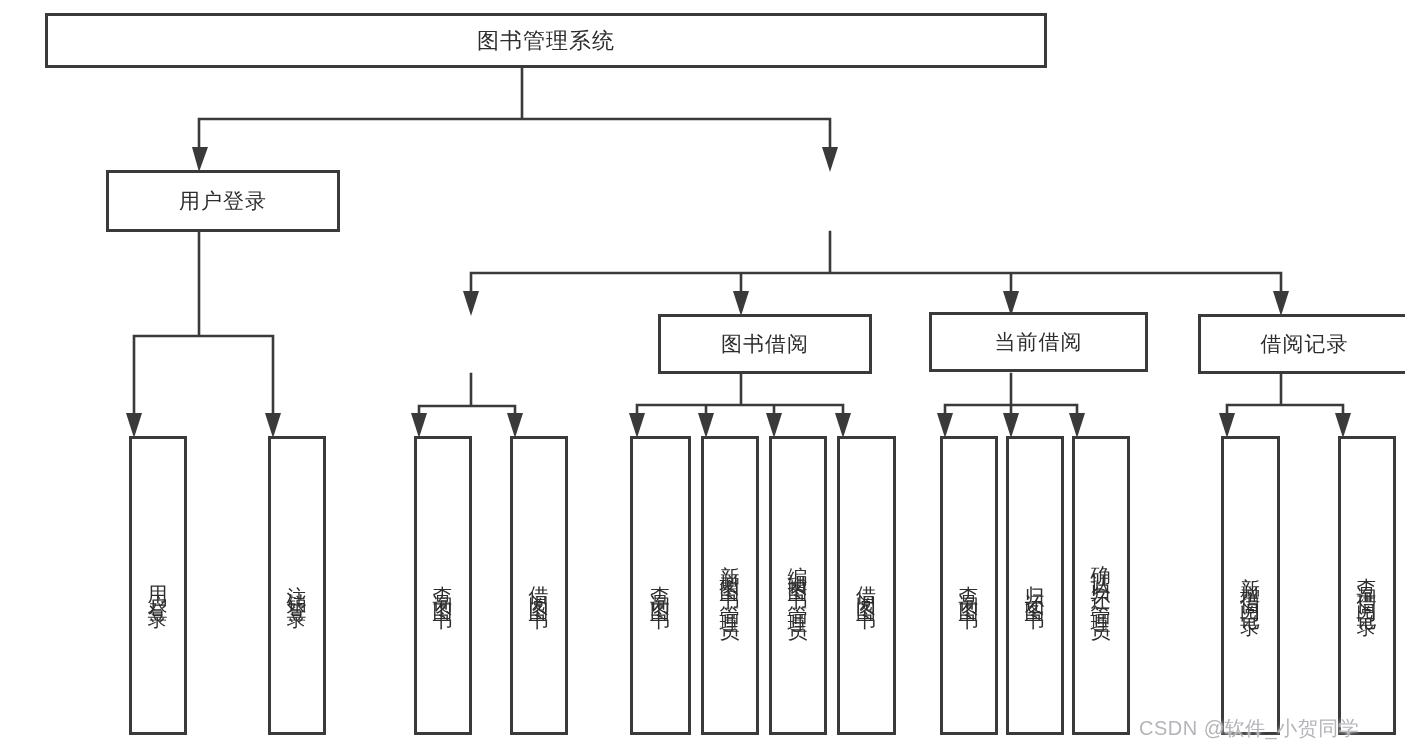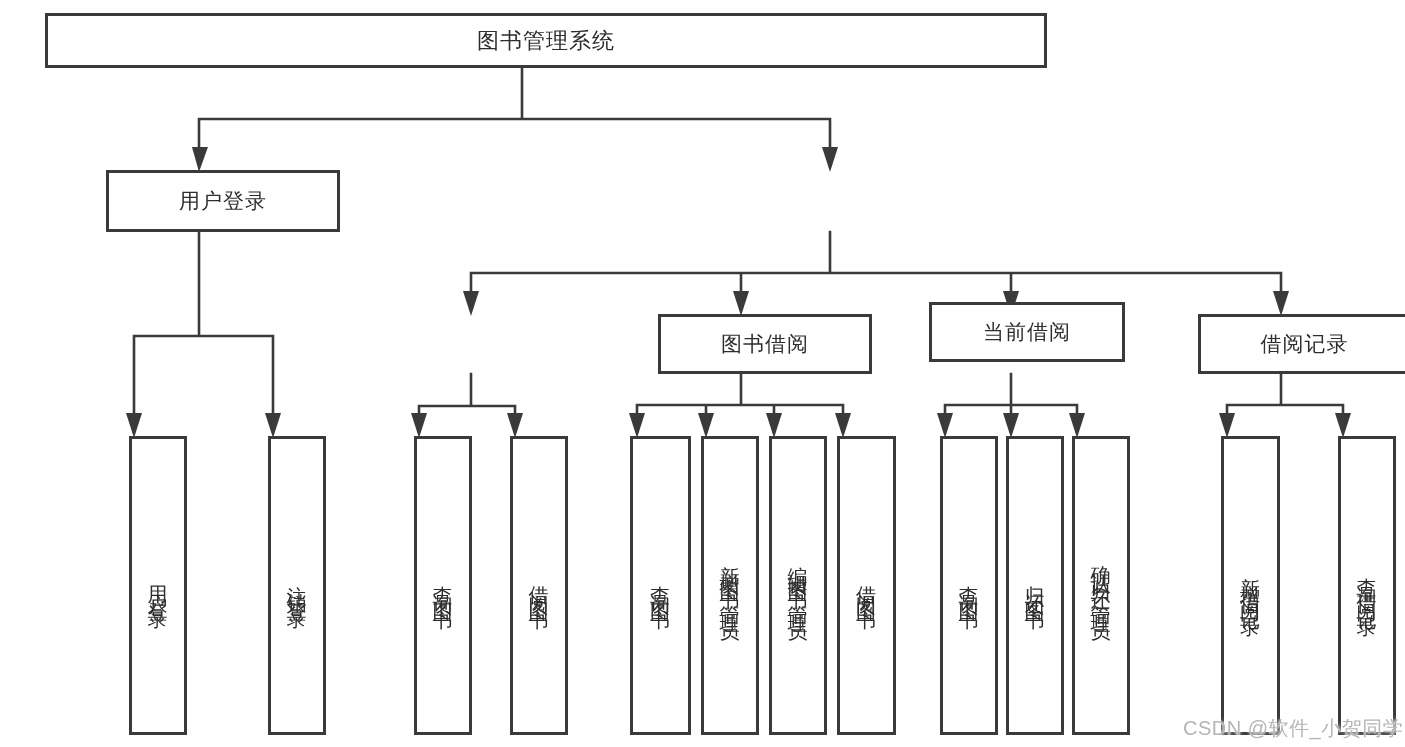--- a/index.html
+++ b/index.html
@@ -16,21 +16,21 @@
     margin-left:24px;
   }
   .hbox{font-size:21px;letter-spacing:1px;}
   .root{font-size:22px;}
   .vbox{font-size:20px;}
   .vtext{
     writing-mode:vertical-rl;text-orientation:mixed;
     letter-spacing:8px;line-height:1.1;white-space:nowrap;
   }
   .watermark{
-    position:absolute;left:1183px;top:715px;z-index:5;
+    position:absolute;left:1139px;top:715px;z-index:5;
     font-size:20px;color:#b4b4b9;letter-spacing:0.5px;
     text-shadow:0 0 2px #ffffff,0 0 4px #ffffff;
     white-space:nowrap;
   }
 </style>
 </head>
 <body>
 
 <div class="canvas">
 
@@ -81,21 +81,21 @@
     <span>图书管理系统</span>
   </div>
 
   <div class="box hbox" style="left:82px;top:170px;width:234px;height:62px">
     <span>用户登录</span>
   </div>
 
   <div class="box hbox" style="left:634px;top:314px;width:214px;height:60px">
     <span>图书借阅</span>
   </div>
-  <div class="box hbox" style="left:905px;top:302px;width:196px;height:60px">
+  <div class="box hbox" style="left:905px;top:312px;width:219px;height:60px">
     <span>当前借阅</span>
   </div>
   <div class="box hbox" style="left:1174px;top:314px;width:213px;height:60px">
     <span>借阅记录</span>
   </div>
 
   <div class="box vbox" style="left:105px;top:436px;width:58px;height:299px">
     <span class="vtext">用户登录</span>
   </div>
   <div class="box vbox" style="left:244px;top:436px;width:58px;height:299px">

